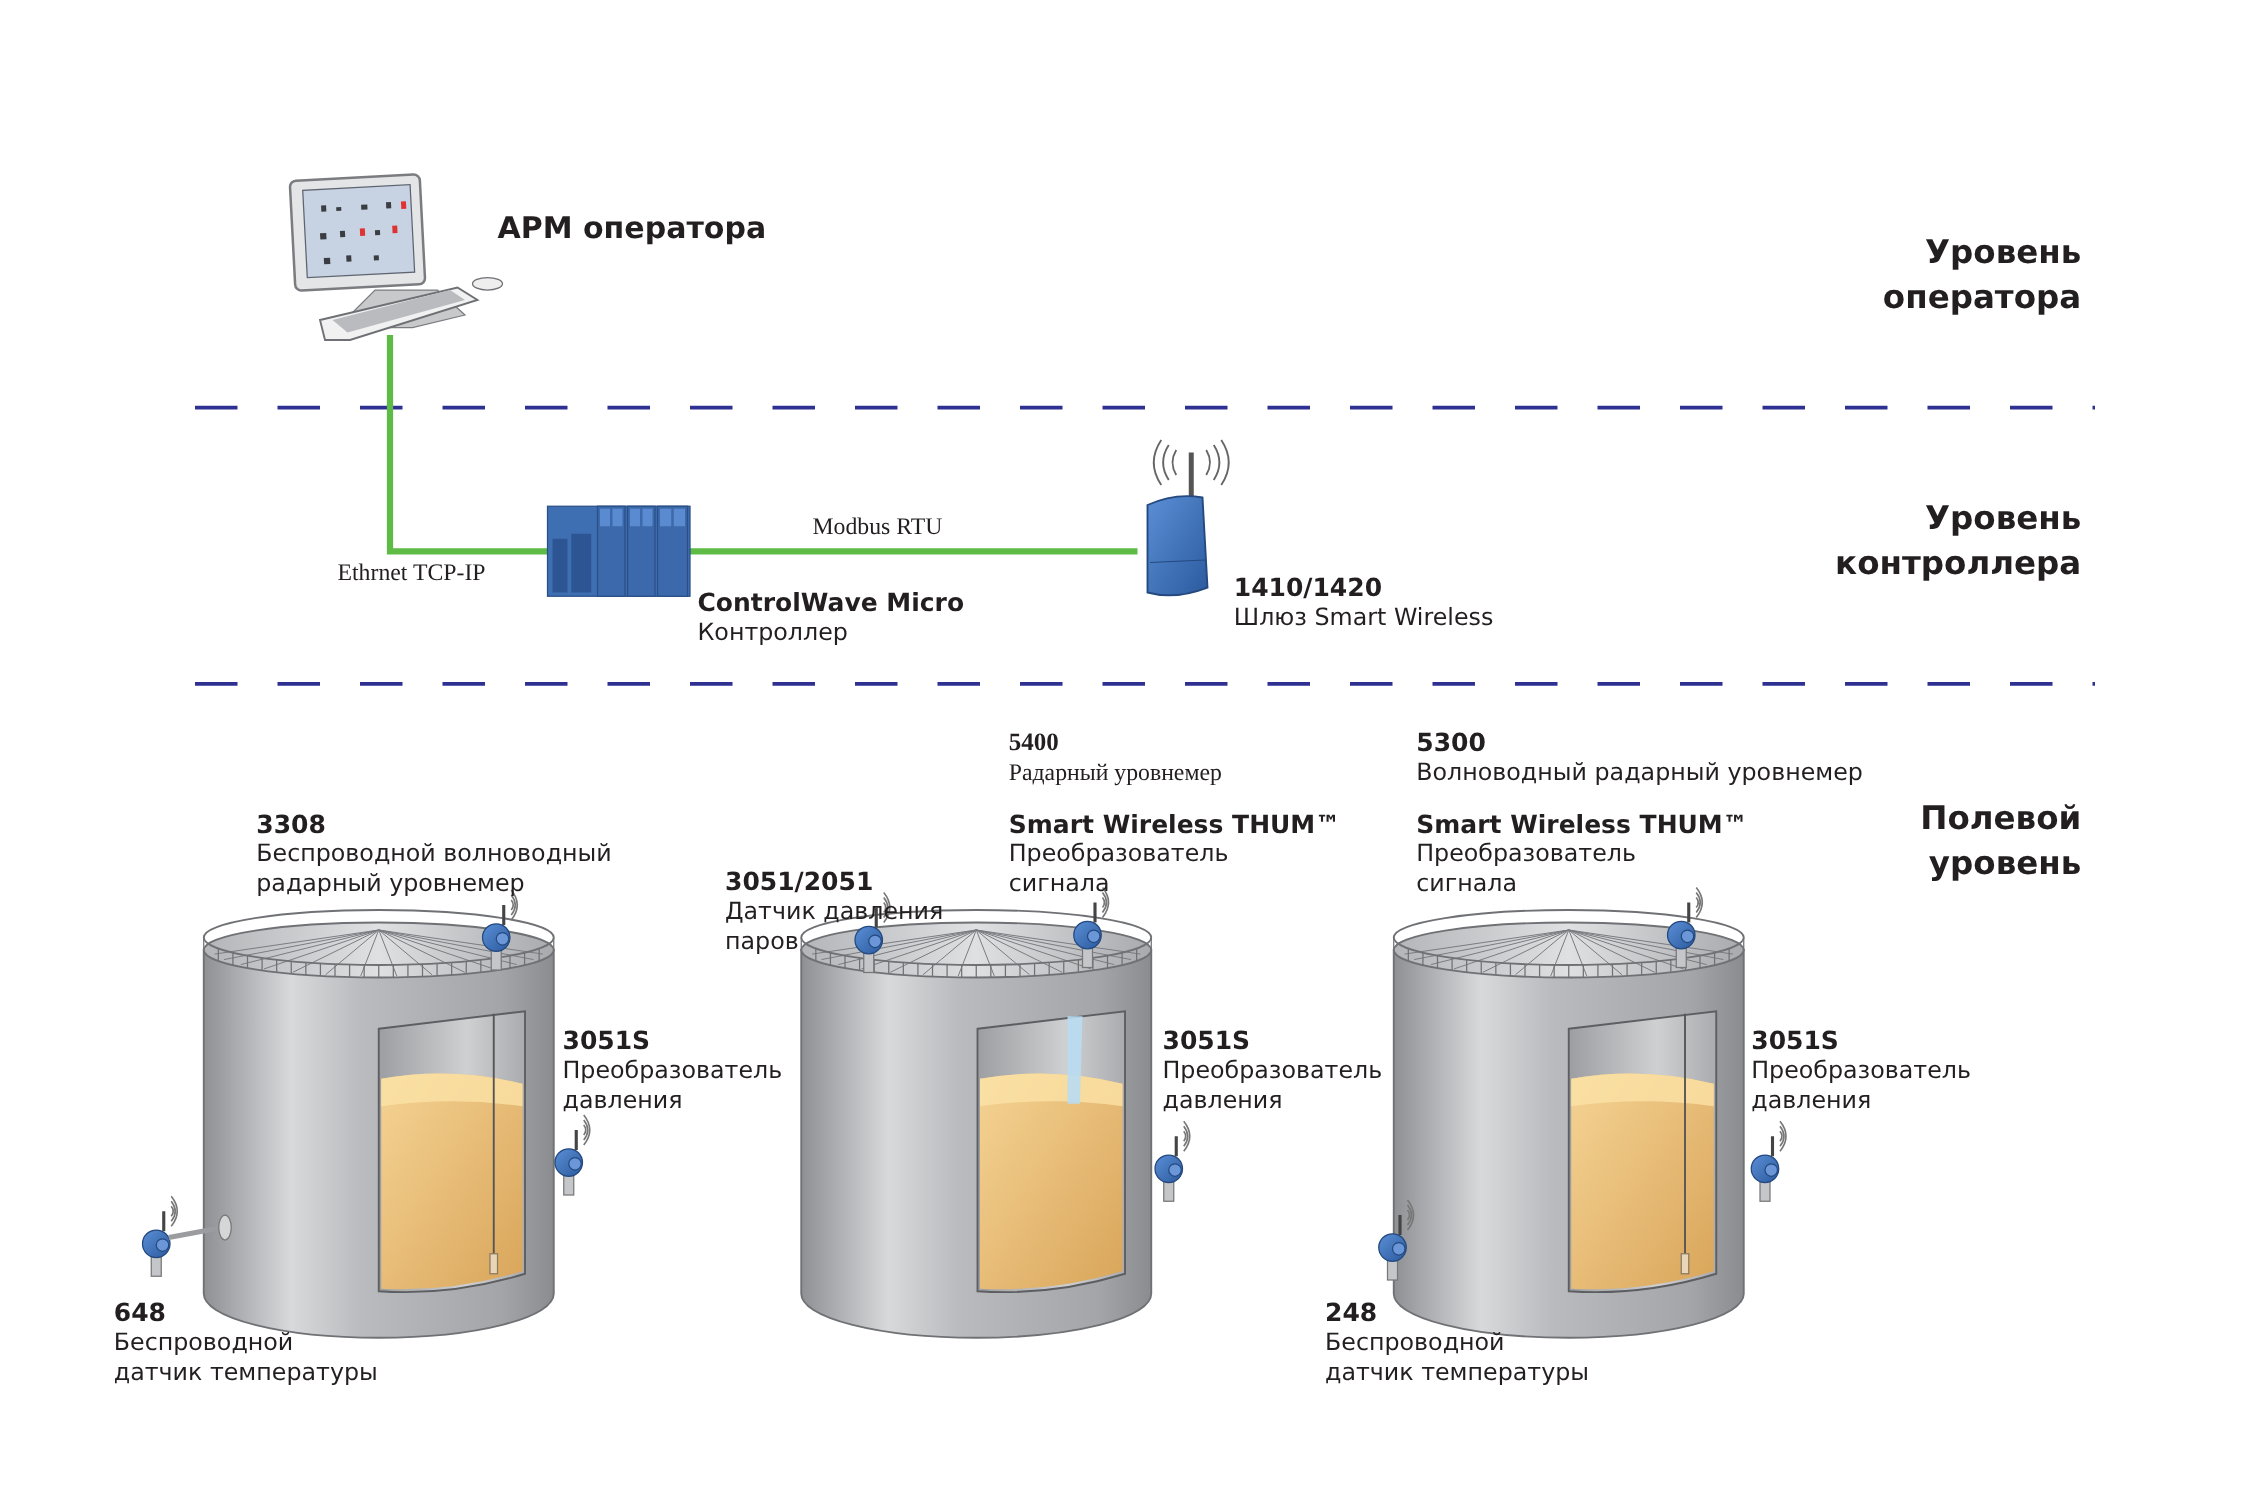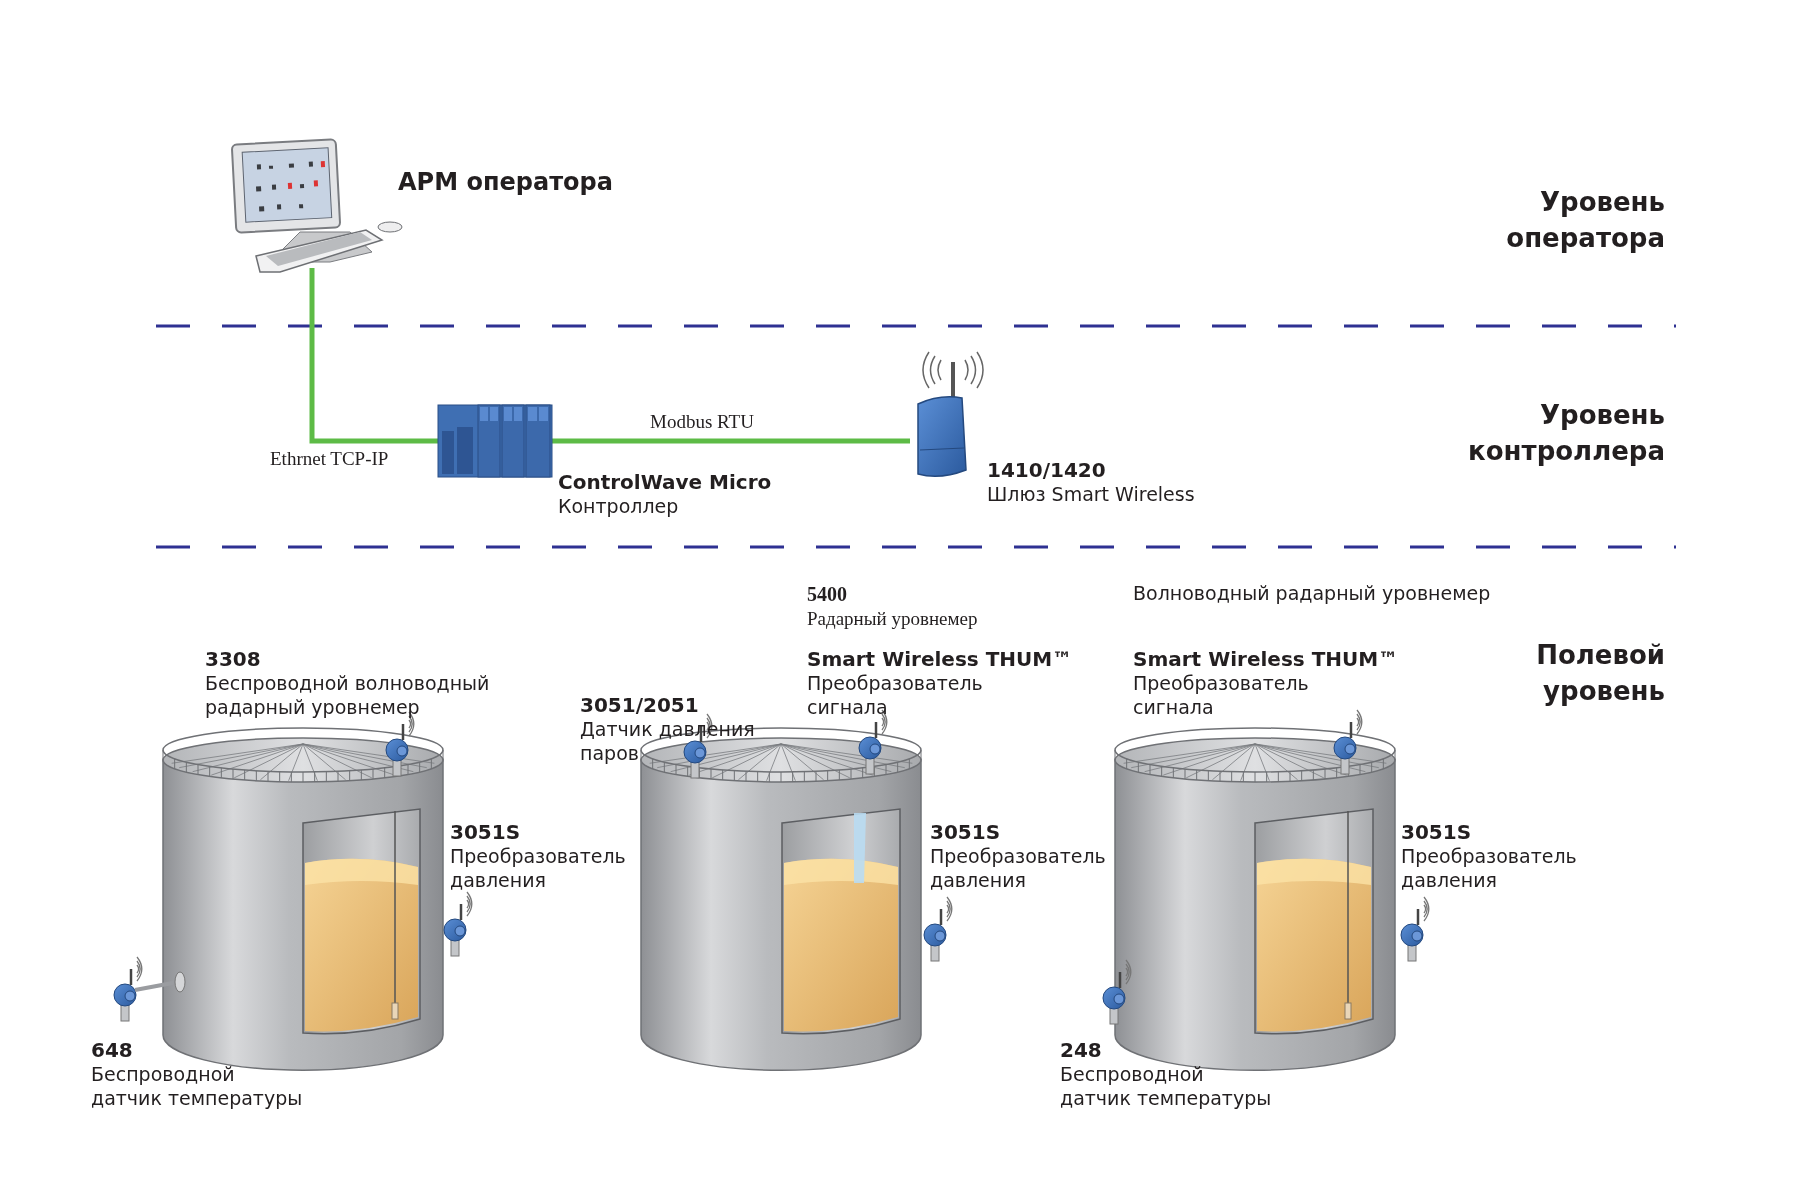--- a/index.html
+++ b/index.html
@@ -430,20 +430,21 @@
   <div class="desc">Преобразователь</div>
   <div class="desc">сигнала</div>
 </div>
 <div class="lbl" style="left:930px; top:820px;">
   <div class="code">3051S</div>
   <div class="desc">Преобразователь</div>
   <div class="desc">давления</div>
 </div>
 
 <div class="lbl" style="left:1133px; top:582px;">
+  <div class="code">5300</div>
   <div class="desc">Волноводный радарный уровнемер</div>
 </div>
 <div class="lbl" style="left:1133px; top:647px;">
   <div class="code">Smart Wireless THUM™</div>
   <div class="desc">Преобразователь</div>
   <div class="desc">сигнала</div>
 </div>
 <div class="lbl" style="left:1401px; top:820px;">
   <div class="code">3051S</div>
   <div class="desc">Преобразователь</div>

